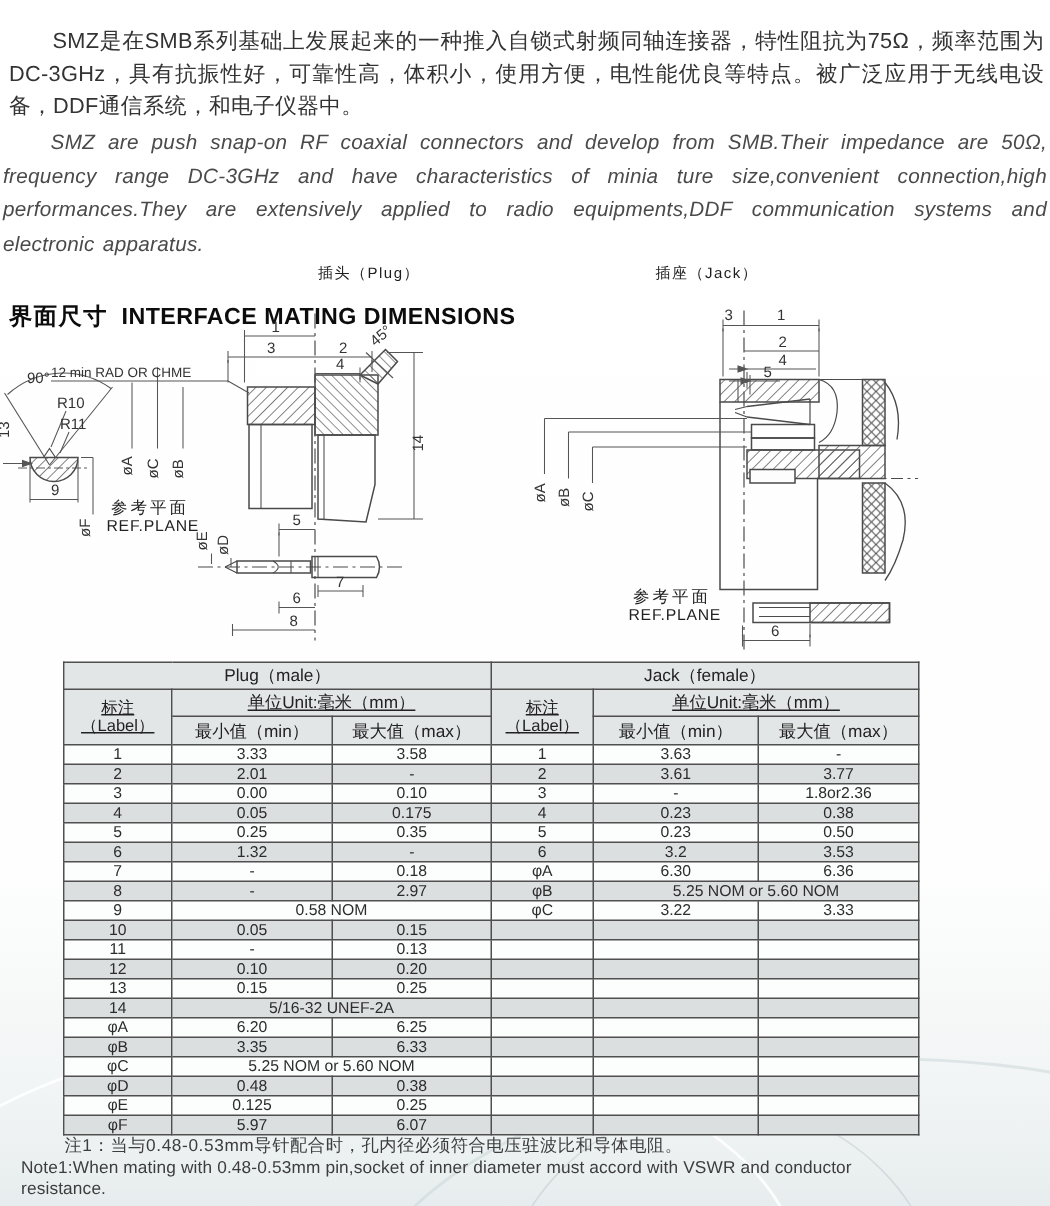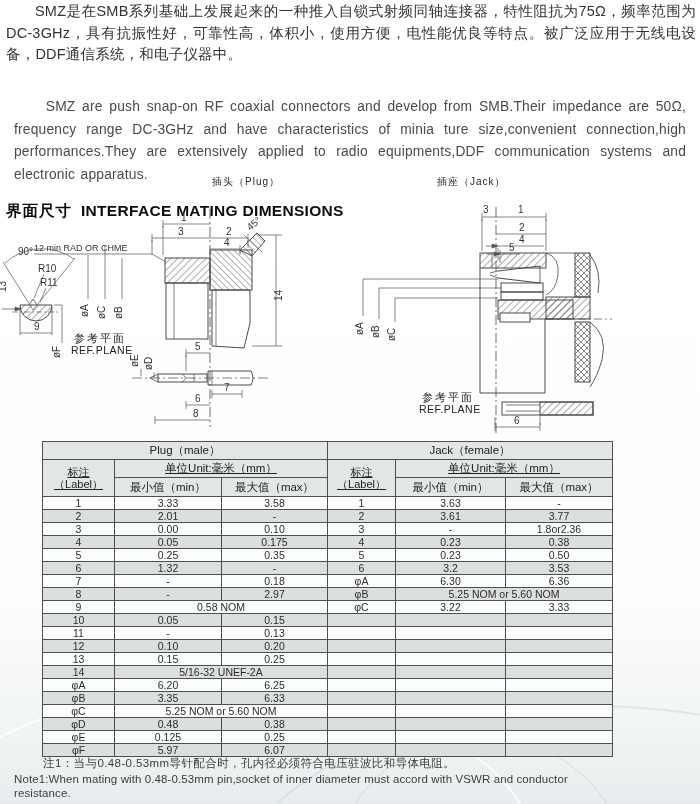--- a/index.html
+++ b/index.html
@@ -6,26 +6,26 @@
   .page {
     position:relative; width:700px; height:804px; overflow:hidden;
     background:linear-gradient(180deg,#ffffff 0%,#fefefe 72%,#f2f5f5 90%,#e7edee 100%);
     font-family:"Liberation Sans", sans-serif; color:#333;
   }
   .deco-arc { position:absolute; border-radius:50%; pointer-events:none; }
   .arc1 { width:620px; height:320px; left:-90px; top:688px; border:2px solid rgba(255,255,255,0.85); }
   .arc2 { width:720px; height:380px; left:230px; top:705px; border:2px solid rgba(195,208,213,0.45); }
   .arc3 { width:300px; height:300px; left:330px; top:735px; border:1px solid rgba(185,200,206,0.5); }
 
-  .intro-zh { position:absolute; left:6px; right:4px; top:1px; margin:0;
+  .intro-zh { position:absolute; left:6px; right:4px; top:18px; margin:0;
     font-size:14.5px; line-height:21.5px; color:#333; text-align:justify;
     text-indent:2em; letter-spacing:0.2px; }
-  .intro-en { position:absolute; left:2px; right:2px; top:84px; margin:12px;
+  .intro-en { position:absolute; left:2px; right:2px; top:84px; margin:0;
     font-size:13.8px; line-height:22.5px; color:#4a4a4a; text-align:justify;
-    text-indent:2.3em; letter-spacing:0.2px; word-spacing:1.5px; }
+    text-indent:2.3em; letter-spacing:0.2px; word-spacing:1.5px;font-style:italic; }
 
   .section-title { position:absolute; left:6px; top:153px; font-size:15.5px; font-weight:bold; color:#0c0c0c;margin-top:48px; }
   .section-title .zh { letter-spacing:1px; margin-right:9px; }
   .section-title .en { letter-spacing:0.3px; }
 
   .caption { position:absolute; top:175px; font-size:10px; color:#1e1e1e; letter-spacing:1px; }
   .plug-caption { left:212px; }
   .jack-caption { left:437px; }
 
   .drawings { position:absolute; left:0; top:195px; width:700px; height:246px; }

